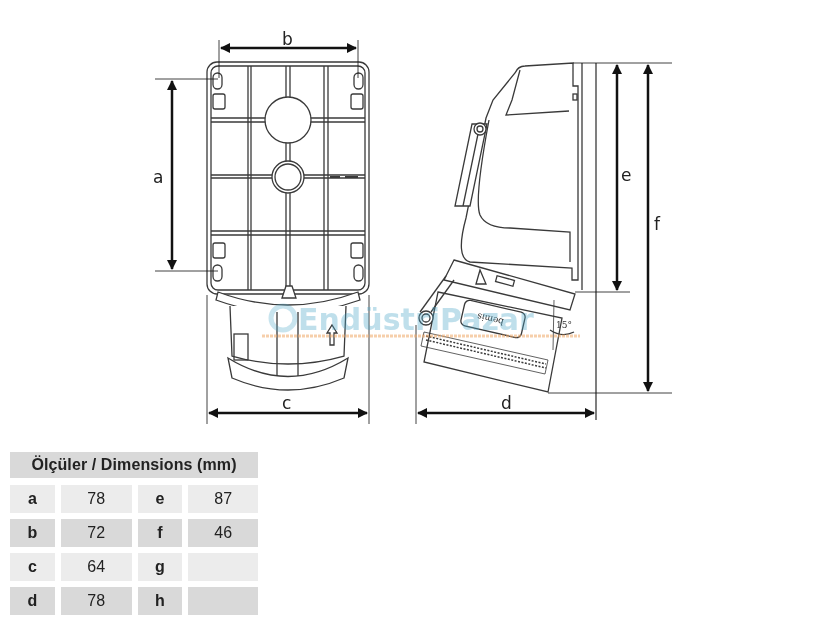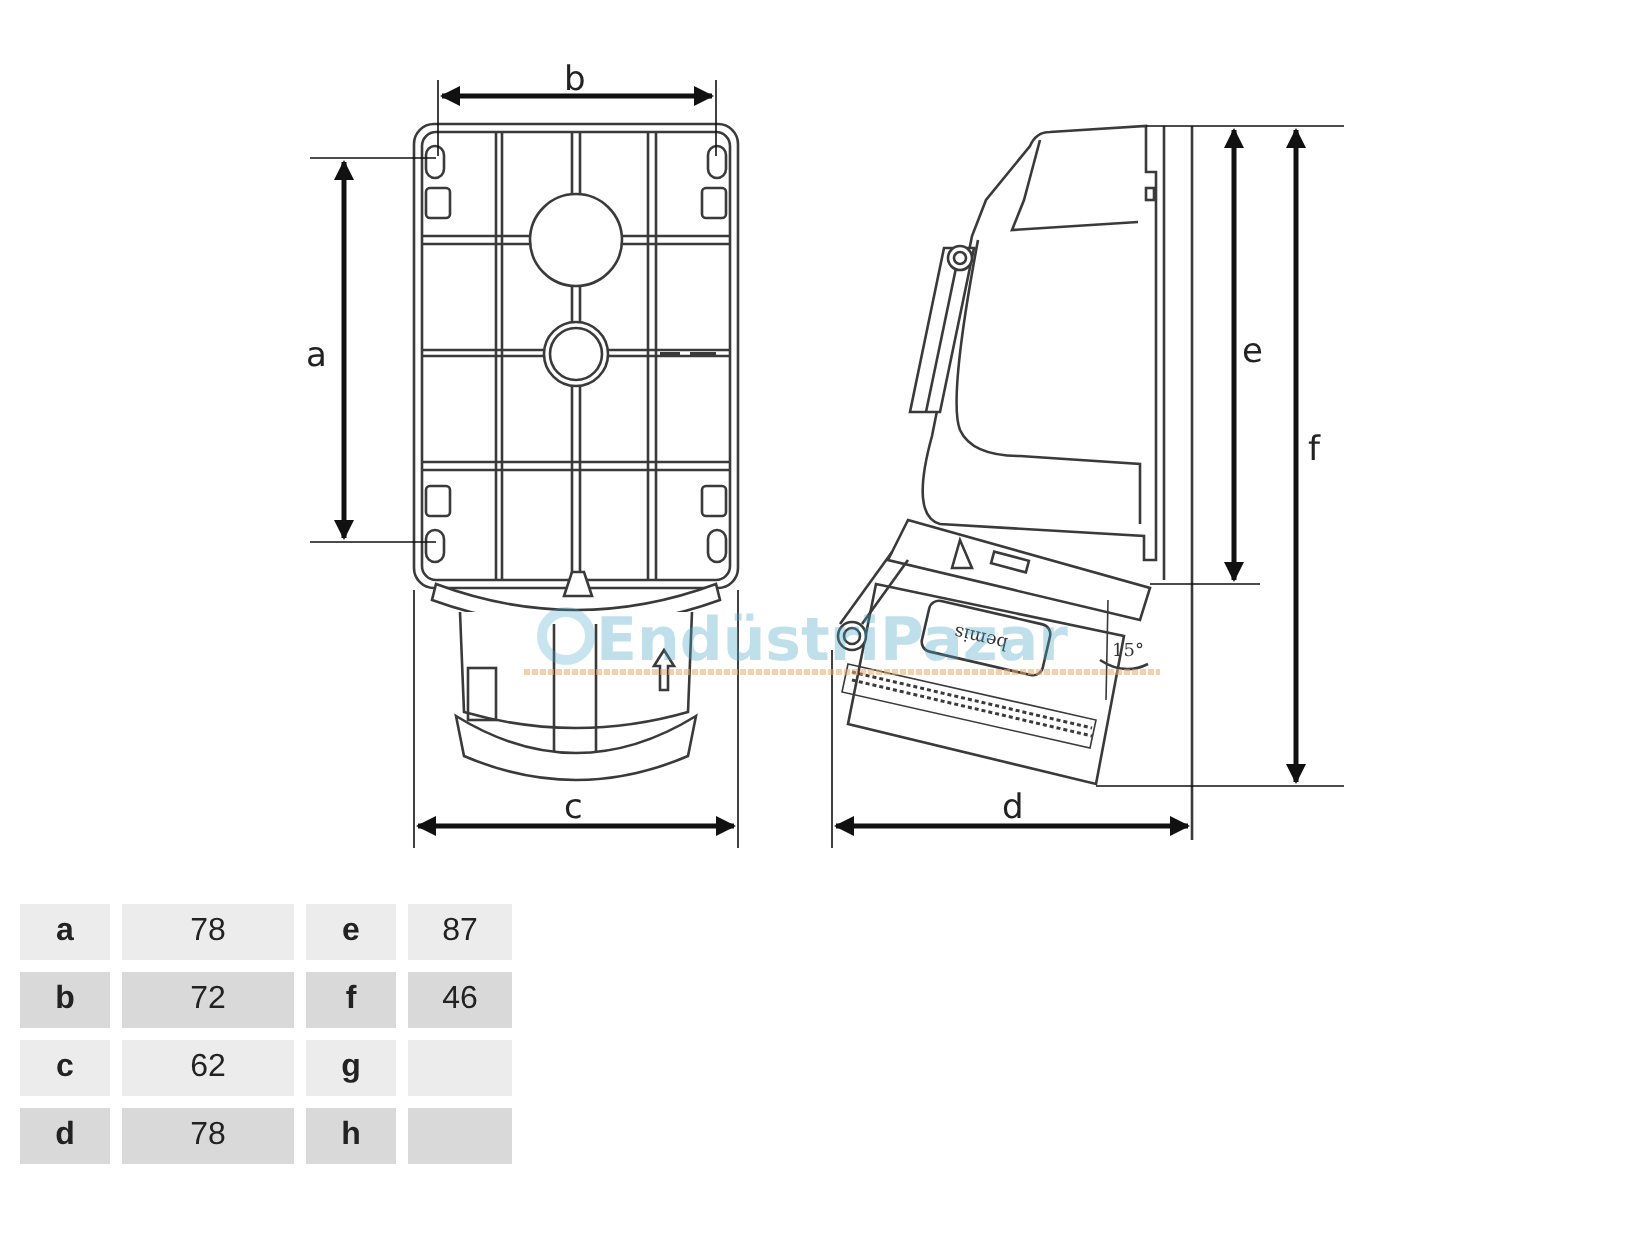--- a/index.html
+++ b/index.html
@@ -9,23 +9,23 @@
   .wm { font-family:"DejaVu Sans", sans-serif; font-weight:bold; font-size:30px; fill:#4aa6c8; opacity:0.35; }
   .angle-label { font-family:"DejaVu Serif", serif; font-size:9px; fill:#333; }
   .brand { font-family:"DejaVu Serif", serif; font-size:9px; fill:#333; }
 
   #dim-table { position:absolute; left:10px; top:452px; width:248px; }
   .t-header { height:26px; background:#d9d9d9; color:#222; font-size:16px; font-weight:bold; line-height:26px; text-align:center; margin-bottom:7px; letter-spacing:0.1px; }
   .t-row { display:flex; height:28px; margin-bottom:6px; }
   .t-cell { display:flex; align-items:center; justify-content:center; font-size:16px; color:#222; margin-right:6px; }
   .t-cell:last-child { margin-right:0; }
   .c-key { width:45px; }
-  .c-val { width:86px; }
+  .c-val { width:71px; }
   .c-key2 { width:45px; }
-  .c-val2 { width:52px; }
+  .c-val2 { width:70px; }
   .row-light .t-cell { background:#ececec; }
   .row-dark .t-cell { background:#d9d9d9; }
   .t-cell.c-key, .t-cell.c-key2 { font-weight:bold; }
 </style>
 </head>
 <body>
 
 <svg id="diagram" viewBox="0 0 825 440" xmlns="http://www.w3.org/2000/svg">
   <defs>
     <marker id="arrowEnd" markerWidth="10" markerHeight="10" refX="9" refY="5" orient="auto" markerUnits="userSpaceOnUse">
@@ -157,36 +157,37 @@
   <text class="dim-label" x="501" y="409">d</text>
 
   <g>
     <line x1="262" y1="336" x2="580" y2="336" stroke="#f0a868" stroke-width="3" stroke-dasharray="3,1" opacity="0.55"></line>
     <circle cx="283" cy="318" r="12" fill="none" stroke="#4aa6c8" stroke-width="5" opacity="0.3"></circle>
     <text class="wm" x="298" y="330">EndüstriPazar</text>
   </g>
 </svg>
 
 <div id="dim-table">
+  <div class="t-header">Ölçüler / Dimensions (mm)</div>
 
   <div class="t-row row-light">
     <div class="t-cell c-key">a</div>
     <div class="t-cell c-val">78</div>
     <div class="t-cell c-key2">e</div>
     <div class="t-cell c-val2">87</div>
   </div>
   <div class="t-row row-dark">
     <div class="t-cell c-key">b</div>
     <div class="t-cell c-val">72</div>
     <div class="t-cell c-key2">f</div>
     <div class="t-cell c-val2">46</div>
   </div>
   <div class="t-row row-light">
     <div class="t-cell c-key">c</div>
-    <div class="t-cell c-val">62</div>
+    <div class="t-cell c-val">64</div>
     <div class="t-cell c-key2">g</div>
     <div class="t-cell c-val2"></div>
   </div>
   <div class="t-row row-dark">
     <div class="t-cell c-key">d</div>
     <div class="t-cell c-val">78</div>
     <div class="t-cell c-key2">h</div>
     <div class="t-cell c-val2"></div>
   </div>
 </div>

